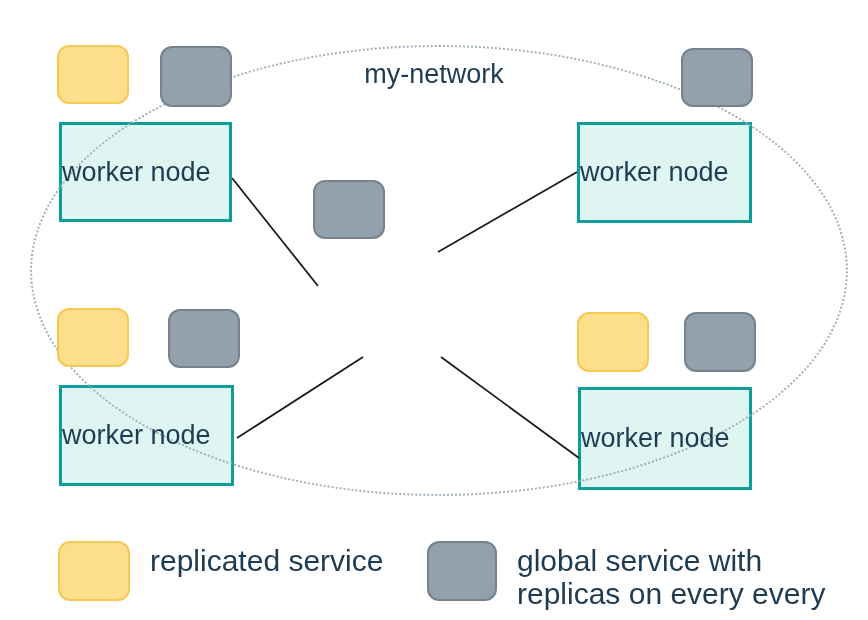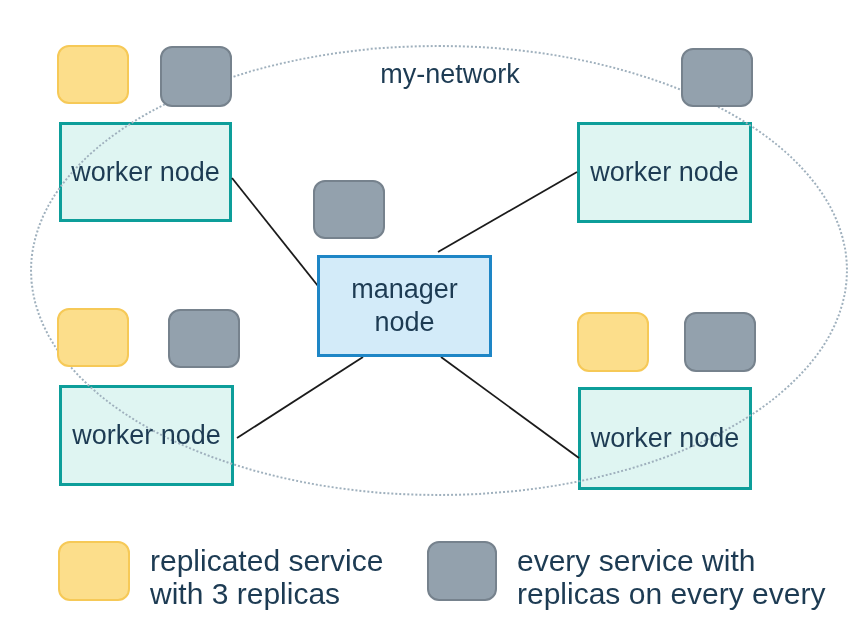--- a/index.html
+++ b/index.html
@@ -14,30 +14,30 @@
   
   .network-ellipse{
     position:absolute;
     left:30px;top:45px;width:814px;height:447px;
     border:2px dotted #9fb0bd;
     border-radius:50%;
     background:transparent;
   }
   .network-label{
     position:absolute;
-    left:360px;top:59px;width:180px;
+    left:344px;top:59px;width:180px;
     text-align:center;
     font-size:27px;
     color:#1d3b53;
   }
   
   .node{
     position:absolute;
     box-sizing:border-box;
-    display:flex;align-items:center;justify-content:center;
+    display:flex;align-items:center;
     text-align:center;
     font-size:27px;
     line-height:33px;
   }
   .worker{
     background:#dff5f2;
     border:3px solid #0d9e9a;
   }
   .manager{
     background:#d3ebf9;
@@ -115,43 +115,36 @@
 
   <div class="network-ellipse"></div>
 
   <svg class="lines" viewBox="0 0 868 620" xmlns="http://www.w3.org/2000/svg">
     <line x1="232" y1="178" x2="318" y2="286" stroke="#1b1b1b" stroke-width="1.8"></line>
     <line x1="438" y1="252" x2="577" y2="172" stroke="#1b1b1b" stroke-width="1.8"></line>
     <line x1="363" y1="357" x2="237" y2="438" stroke="#1b1b1b" stroke-width="1.8"></line>
     <line x1="441" y1="357" x2="579" y2="458" stroke="#1b1b1b" stroke-width="1.8"></line>
   </svg>
 
-  <div class="node manager mgr">
-    <span class="node-label">
-      <span>manager</span><br>
-      <span>node</span>
-    </span>
-  </div>
 
   <div class="network-label">my-network</div>
 
   <div class="svc svc-replicated sq-y-tl"></div>
   <div class="svc svc-global sq-g-tl"></div>
   <div class="svc svc-global sq-g-tr"></div>
   <div class="svc svc-global sq-g-c"></div>
   <div class="svc svc-replicated sq-y-bl"></div>
   <div class="svc svc-global sq-g-bl"></div>
   <div class="svc svc-replicated sq-y-br"></div>
   <div class="svc svc-global sq-g-br"></div>
 
   <div class="legend-swatch svc-replicated lg-y"></div>
   <div class="legend-text lt-rep">
     <span>replicated service</span><br>
-    <span>with 3 replicas</span>
   </div>
 
   <div class="legend-swatch svc-global lg-g"></div>
   <div class="legend-text lt-glo">
-    <span>every service with</span><br>
+    <span>global service with</span><br>
     <span>replicas on every every</span>
   </div>
 
 </div>
 
 </body></html>

